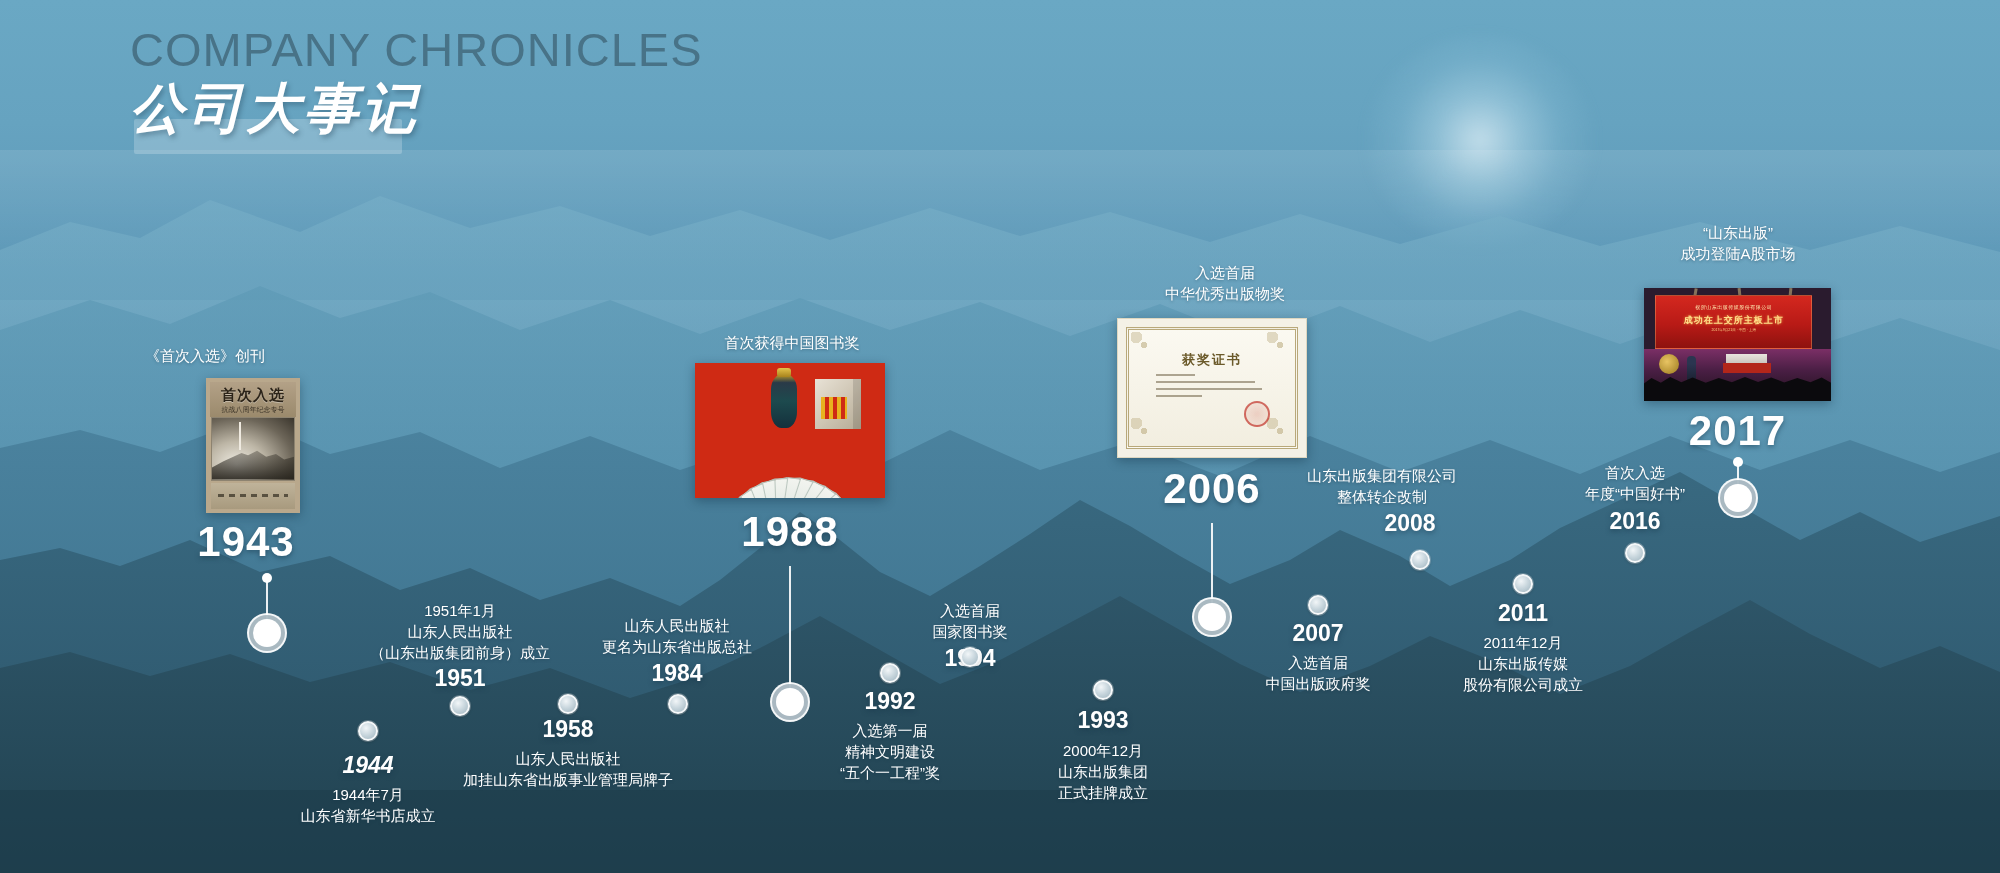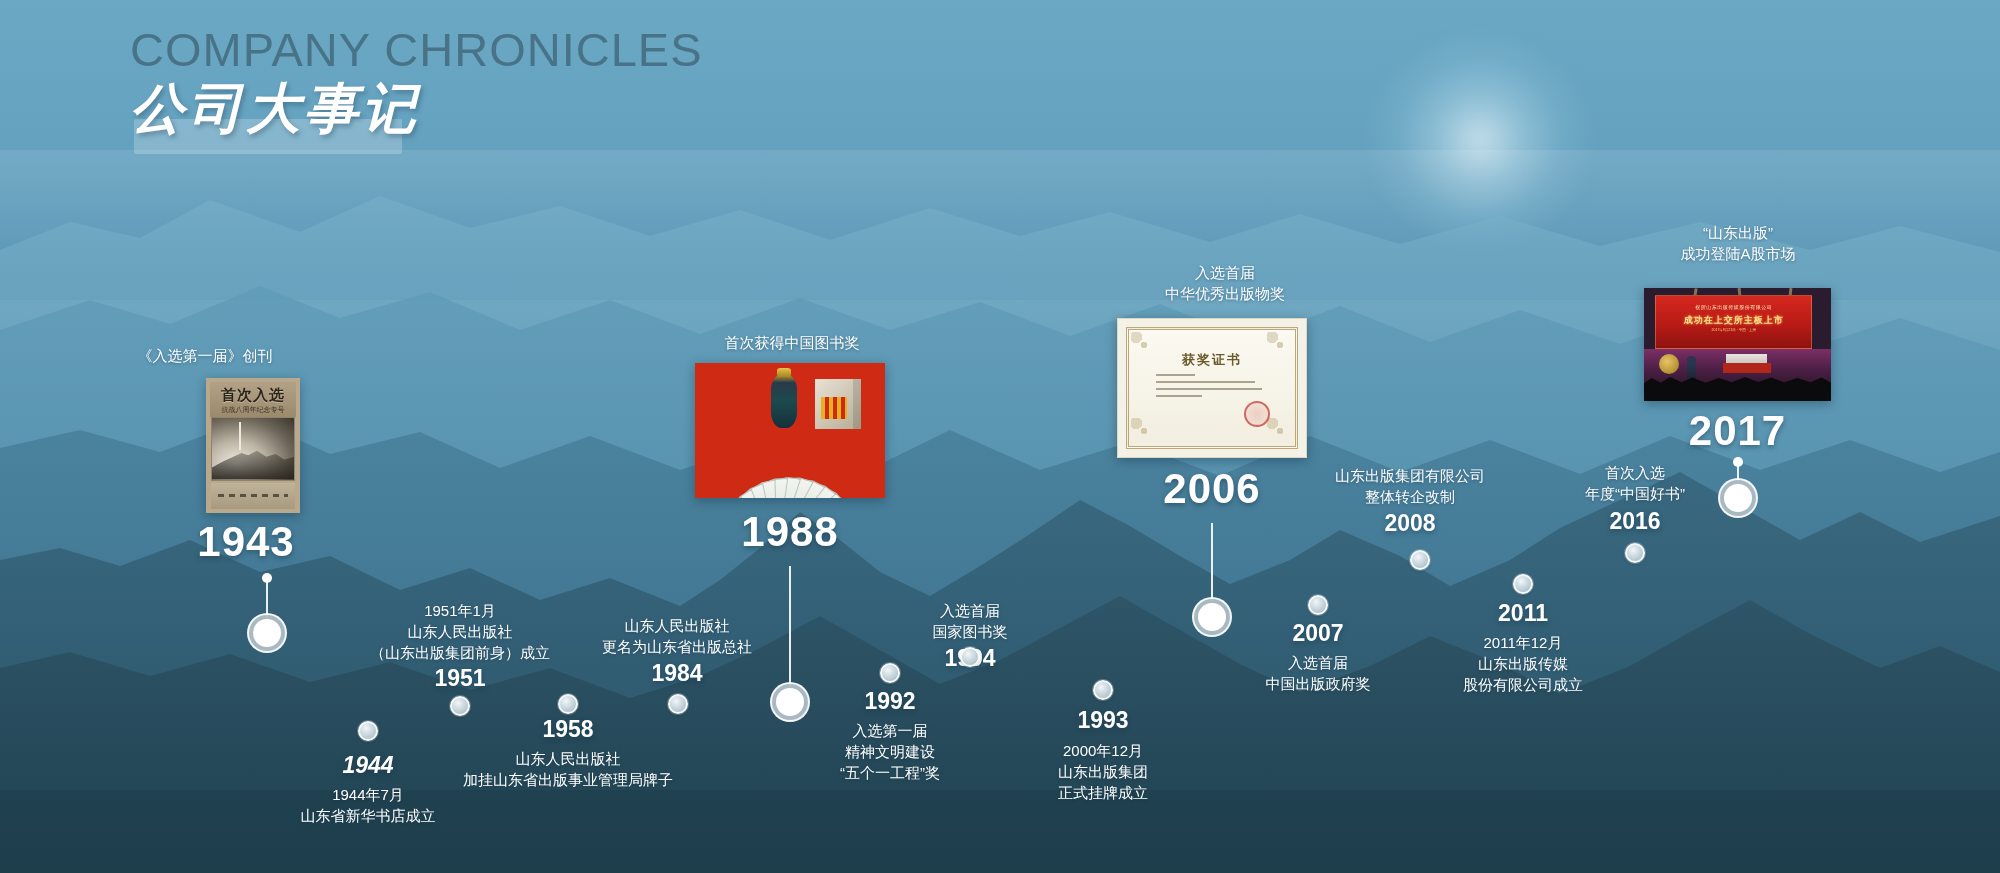--- a/index.html
+++ b/index.html
@@ -370,21 +370,21 @@
 
   <div class="header">
     <div class="hdr-en">COMPANY CHRONICLES</div>
     <div class="hdr-cn-wrap">
       <div class="hdr-cn-bar"></div>
       <div class="hdr-cn">公司大事记</div>
     </div>
   </div>
 
   <div class="node">
-    <div class="caption" style="left:110px; top:345px; width:190px;">《入选第一届》创刊</div>
+    <div class="caption" style="left:110px; top:345px; width:190px;">《首次入选》创刊</div>
     <div class="photo mag" style="left:206px; top:378px; width:94px; height:135px;">
       <div class="mag-top"></div>
       <div class="mag-title">首次入选</div>
       <div class="mag-sub">抗战八周年纪念专号</div>
       <div class="mag-img">
         <div class="mag-pole"></div>
         <div class="mag-hill"></div>
       </div>
       <div class="mag-foot">
         <div class="mag-footline"></div>
@@ -499,21 +499,21 @@
   </div>
 
   <div class="node">
     <div class="dot-sm" style="left:1308px; top:595px;"></div>
     <div class="year sm" style="left:1238px; top:620px; width:160px;">2007</div>
     <div class="caption" style="left:1233px; top:652px; width:170px; white-space:pre-line;">入选首届
 中国出版政府奖</div>
   </div>
 
   <div class="node">
-    <div class="caption" style="left:1290px; top:465px; width:240px; white-space:pre-line;">山东出版集团有限公司
+    <div class="caption" style="left:1262px; top:465px; width:240px; white-space:pre-line;">山东出版集团有限公司
 整体转企改制</div>
     <div class="year sm" style="left:1330px; top:510px; width:160px;">2008</div>
     <div class="dot-sm" style="left:1410px; top:550px;"></div>
   </div>
 
   <div class="node">
     <div class="dot-sm" style="left:1513px; top:574px;"></div>
     <div class="year sm" style="left:1443px; top:600px; width:160px;">2011</div>
     <div class="caption" style="left:1438px; top:632px; width:170px; white-space:pre-line;">2011年12月
 山东出版传媒

